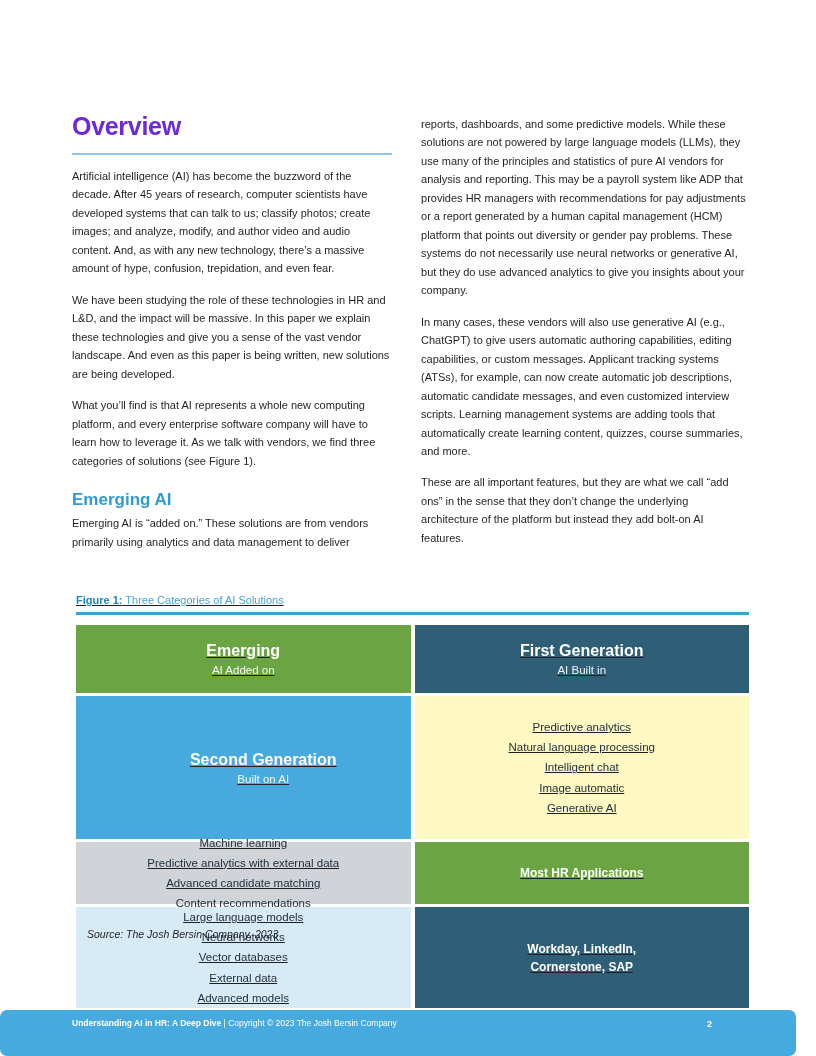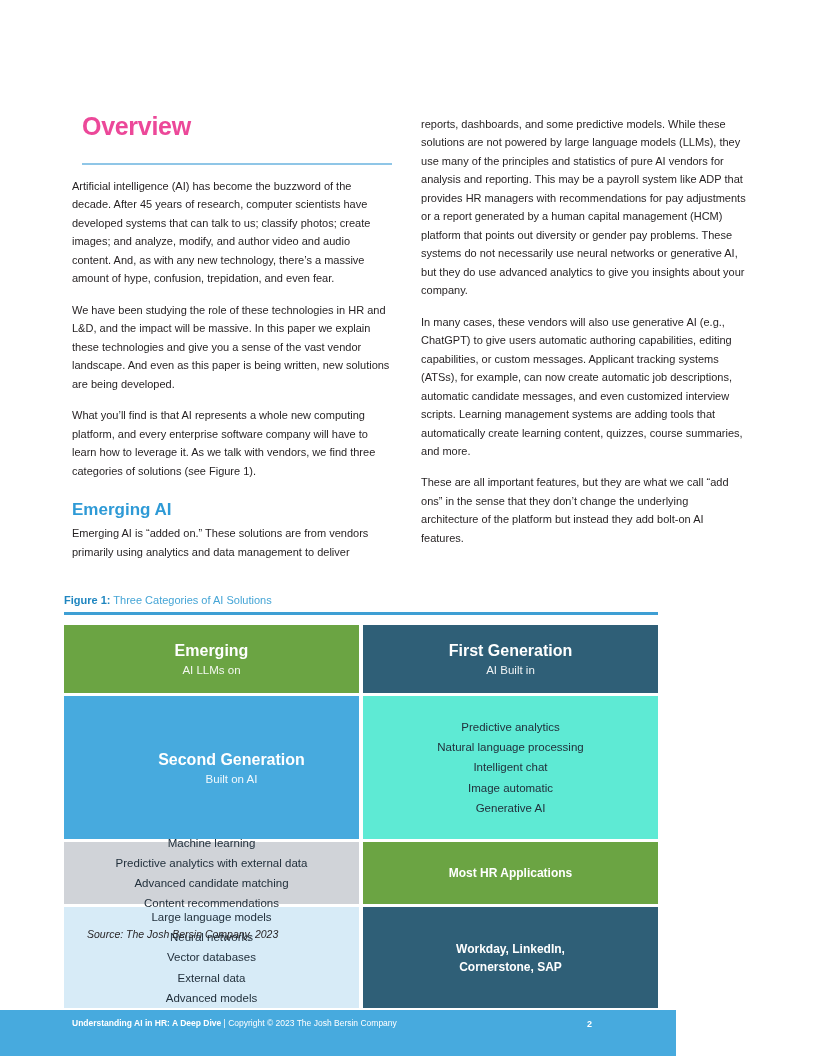--- a/index.html
+++ b/index.html
@@ -21,47 +21,47 @@
     top: 112px;
     width: 674px;
     display: flex;
     gap: 29px;
   }
   .col { width: 322px; }
   .col-right { width: 327px; }
   h1.overview {
     font-size: 25px;
     font-weight: bold;
-    color: #ec4899;
+    color: #6d28d9;
     letter-spacing: -0.3px;
-    padding-bottom: 22px;
+    padding-bottom: 12px;
     border-bottom: 2px solid #8fc6e7;
     margin-bottom: 12px;
-    margin-left: 10px;
   }
   .body-p {
     font-size: 11px;
     line-height: 1.68;
     margin-bottom: 13px;
     color: #231f20;
   }
   .col-right .body-p:first-child { margin-top: 3px; }
   h2.emerging {
     font-size: 17px;
     font-weight: bold;
     color: #2e9ad6;
     margin-top: 20px;
     margin-bottom: 4px;
   }
   
   .figure-section {
     position: absolute;
-    left: 64px;
+    left: 76px;
     top: 594px;
-    width: 594px;
+    width: 673px;
+    text-decoration: underline;
   }
   .fig-caption { font-size: 11px; }
   .fig-label { font-weight: bold; color: #1f86c0; }
   .fig-text { color: #45a5d6; }
   .fig-rule { margin-top: 6px; height: 3px; background: #3e9fd4; }
   .fig-table {
     margin-top: 10px;
     display: grid;
     grid-template-columns: 1fr 1fr;
     grid-template-rows: 68px 143px 62px;
@@ -69,41 +69,42 @@
     row-gap: 3px;
   }
   .cell { display: flex; flex-direction: column; align-items: center; justify-content: center; text-align: center; }
   .head-cell .t1 { font-size: 16px; font-weight: bold; color: #ffffff; }
   .head-cell .t2 { font-size: 11.5px; color: rgba(255,255,255,0.92); margin-top: 4px; }
   .body-cell { font-size: 11.5px; line-height: 1.76; color: #22303c; padding: 0 22px; }
   .foot-cell { font-size: 12px; font-weight: 600; color: #ffffff; line-height: 1.5; padding: 0 14px; }
   .bg-green  { background: #6ba443; }
   .bg-teal   { background: #2f5f77; }
   .bg-blue   { background: #47aade; padding-left: 40px; }
-  .bg-lgreen { background: #5eead4; }
+  .bg-lgreen { background: #fef9c3; }
   .bg-lgray  { background: #d0d3d8; }
   .bg-lblue  { background: #d7ebf7; }
   .source-line {
     position: absolute;
     left: 87px;
     top: 928px;
     font-size: 10.5px;
     font-style: italic;
     color: #231f20;
   }
   
   .page-footer {
     position: absolute;
     left: 0;
     top: 1010px;
-    width: 676px;
+    width: 796px;
     height: 46px;
     background: #47aade;
     color: #ffffff;
     padding: 8px 72px 0 72px;
+    border-radius: 7px;
   }
   .page-footer .f-line1 { font-size: 8.5px; }
   .page-footer .f-title { font-weight: bold; }
   .page-footer .f-line2 { font-size: 8.5px; margin-top: 2px; }
   .page-num {
     position: absolute;
     right: 84px;
     top: 9px;
     font-size: 9px;
     font-weight: bold;
@@ -136,21 +137,21 @@
   <div class="figure-section">
     <div class="fig-caption">
       <span class="fig-label">Figure 1:</span><span class="fig-text"> Three Categories of AI Solutions</span>
     </div>
     <div class="fig-rule"></div>
 
     <div class="fig-table">
 
       <div class="cell head-cell bg-green">
         <div class="t1">Emerging</div>
-        <div class="t2">AI LLMs on</div>
+        <div class="t2">AI Added on</div>
       </div>
       <div class="cell head-cell bg-teal">
         <div class="t1">First Generation</div>
         <div class="t2">AI Built in</div>
       </div>
       <div class="cell head-cell bg-blue">
         <div class="t1">Second Generation</div>
         <div class="t2">Built on AI</div>
       </div>
 

